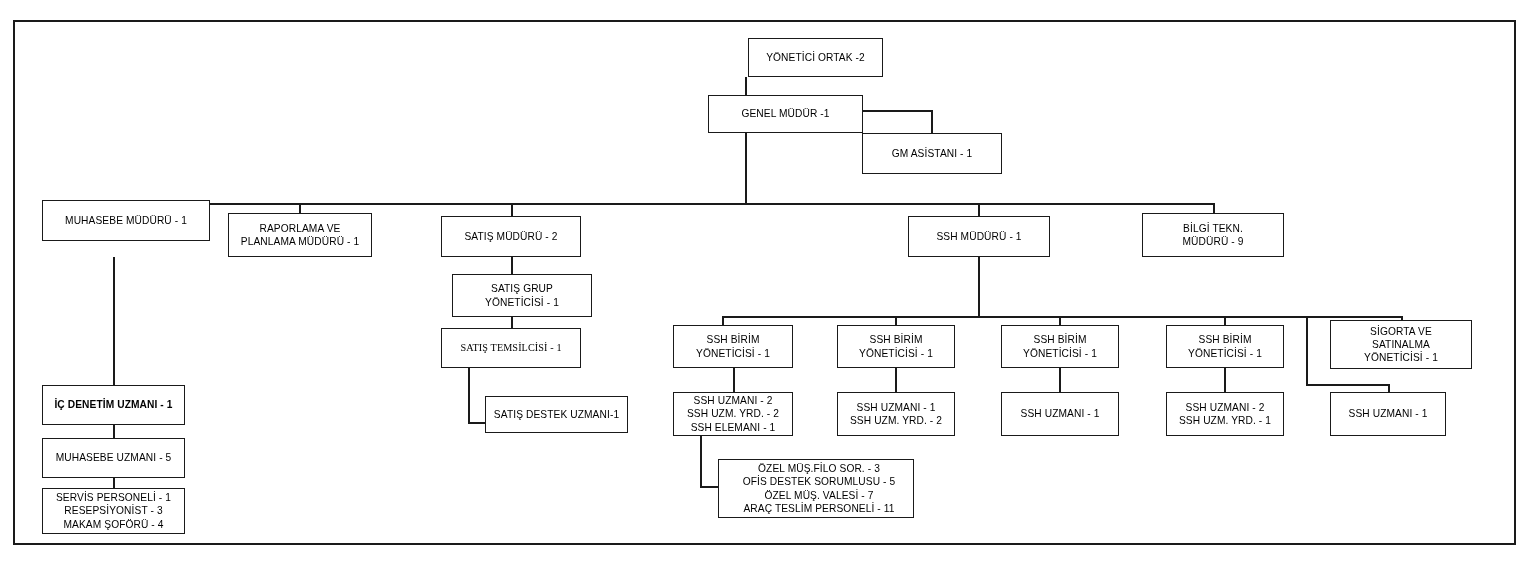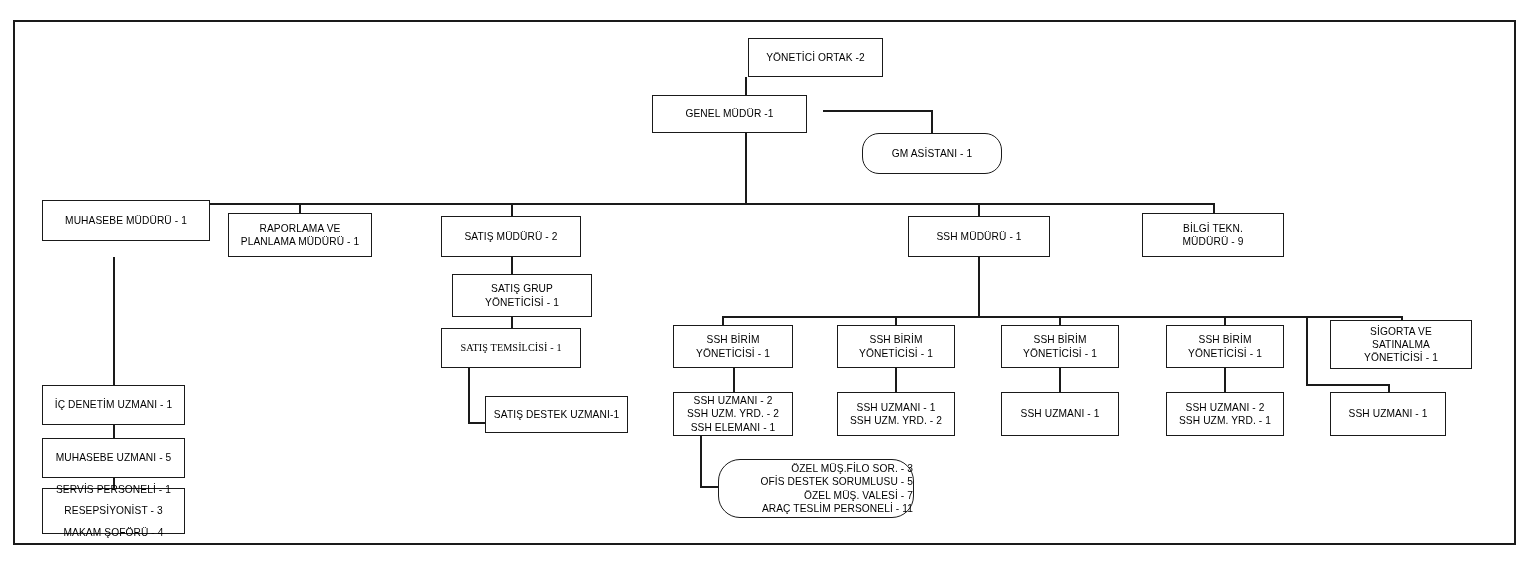--- a/index.html
+++ b/index.html
@@ -39,22 +39,21 @@
   .node .ln {
     display: block;
     font-size: 10.2px;
     line-height: 13.2px;
     color: #000000;
     white-space: nowrap;
     text-align: right;
     letter-spacing: 0.1px;
   }
   .node.left-align {
-    align-items: flex-end;
-    border-radius: 22px;
+    align-items: center;
   }
   .node.left-align .ln {
     text-align: left;
     padding-left: 6px;
   }
   .conn {
     position: absolute;
     background: #1a1a1a;
     z-index: 1;
   }
@@ -97,50 +96,50 @@
       <div class="conn v" style="left: 1388px; top: 384px; height: 9px;"></div>
       <div class="conn v" style="left: 733px; top: 368px; height: 25px;"></div>
       <div class="conn v" style="left: 895px; top: 368px; height: 25px;"></div>
       <div class="conn v" style="left: 1059px; top: 368px; height: 25px;"></div>
       <div class="conn v" style="left: 1224px; top: 368px; height: 25px;"></div>
       <div class="conn v" style="left: 700px; top: 436px; height: 52px;"></div>
       <div class="conn h" style="left: 700px; top: 486px; width: 19px;"></div>
       <div class="node" style="left: 748px; top: 38px; width: 135px; height: 39px;">
         <span class="ln">YÖNETİCİ ORTAK -2</span>
       </div>
-      <div class="node" style="left: 652px; top: 95px; width: 155px; height: 38px;">
+      <div class="node" style="left: 708px; top: 95px; width: 155px; height: 38px;">
         <span class="ln">GENEL MÜDÜR -1</span>
       </div>
-      <div class="node" style="left: 862px; top: 133px; width: 140px; height: 41px; border-radius: 17px;">
+      <div class="node" style="left: 862px; top: 133px; width: 140px; height: 41px;">
         <span class="ln">GM ASİSTANI - 1</span>
       </div>
       <div class="node" style="left: 42px; top: 200px; width: 168px; height: 41px;">
         <span class="ln">MUHASEBE MÜDÜRÜ - 1</span>
       </div>
       <div class="node" style="left: 228px; top: 213px; width: 144px; height: 44px;">
         <span class="ln">RAPORLAMA VE</span>
         <span class="ln">PLANLAMA MÜDÜRÜ - 1</span>
       </div>
       <div class="node" style="left: 441px; top: 216px; width: 140px; height: 41px;">
         <span class="ln">SATIŞ MÜDÜRÜ - 2</span>
       </div>
       <div class="node" style="left: 908px; top: 216px; width: 142px; height: 41px;">
         <span class="ln">SSH MÜDÜRÜ - 1</span>
       </div>
       <div class="node" style="left: 1142px; top: 213px; width: 142px; height: 44px;">
         <span class="ln">BİLGİ TEKN.</span>
         <span class="ln">MÜDÜRÜ - 9</span>
       </div>
-      <div class="node" style="left: 42px; top: 385px; width: 143px; height: 40px;">
+      <div class="node" style="left: 42px; top: 385px; width: 143px; height: 40px; font-weight: bold;">
         <span class="ln">İÇ DENETİM UZMANI - 1</span>
       </div>
       <div class="node" style="left: 42px; top: 438px; width: 143px; height: 40px;">
         <span class="ln">MUHASEBE UZMANI - 5</span>
       </div>
-      <div class="node" style="left: 42px; top: 488px; width: 143px; height: 46px; gap: 8px;">
+      <div class="node" style="left: 42px; top: 488px; width: 143px; height: 46px;">
         <span class="ln">SERVİS PERSONELİ - 1</span>
         <span class="ln">RESEPSİYONİST - 3</span>
         <span class="ln">MAKAM ŞOFÖRÜ - 4</span>
       </div>
       <div class="node" style="left: 452px; top: 274px; width: 140px; height: 43px;">
         <span class="ln">SATIŞ GRUP</span>
         <span class="ln">YÖNETİCİSİ - 1</span>
       </div>
       <div class="node" style="left: 441px; top: 328px; width: 140px; height: 40px; font-family: Liberation Serif, serif;">
         <span class="ln">SATIŞ TEMSİLCİSİ - 1</span>

